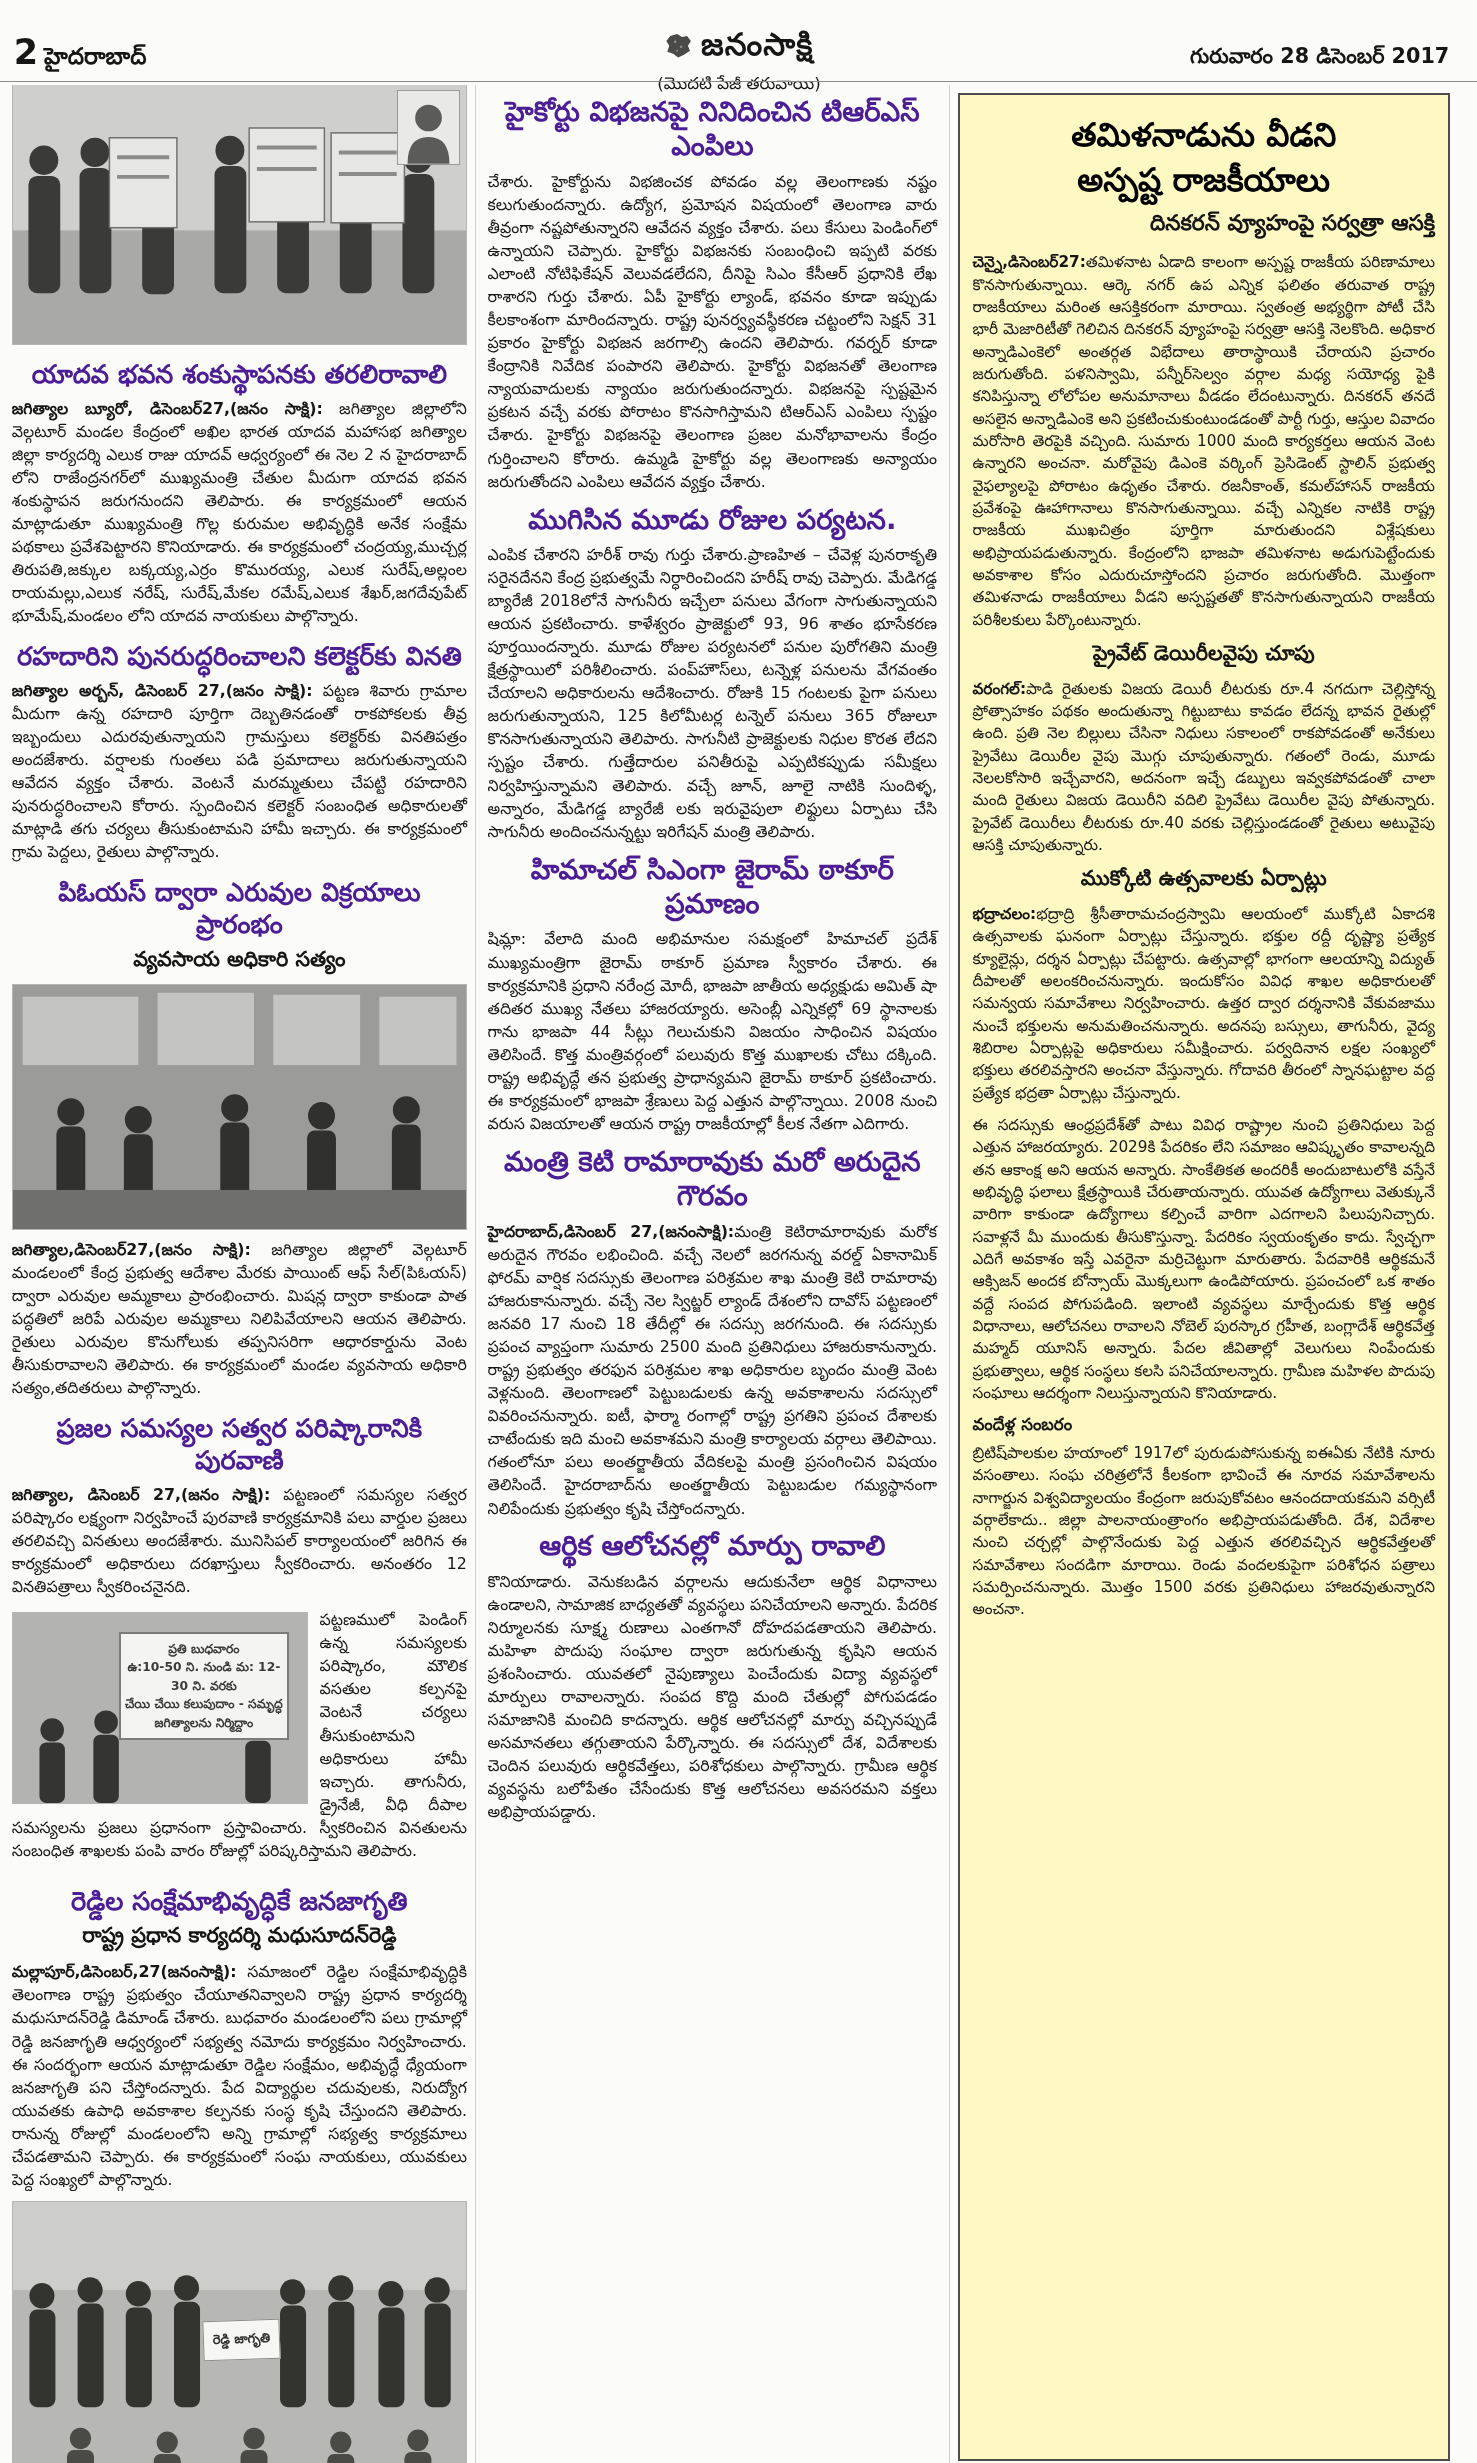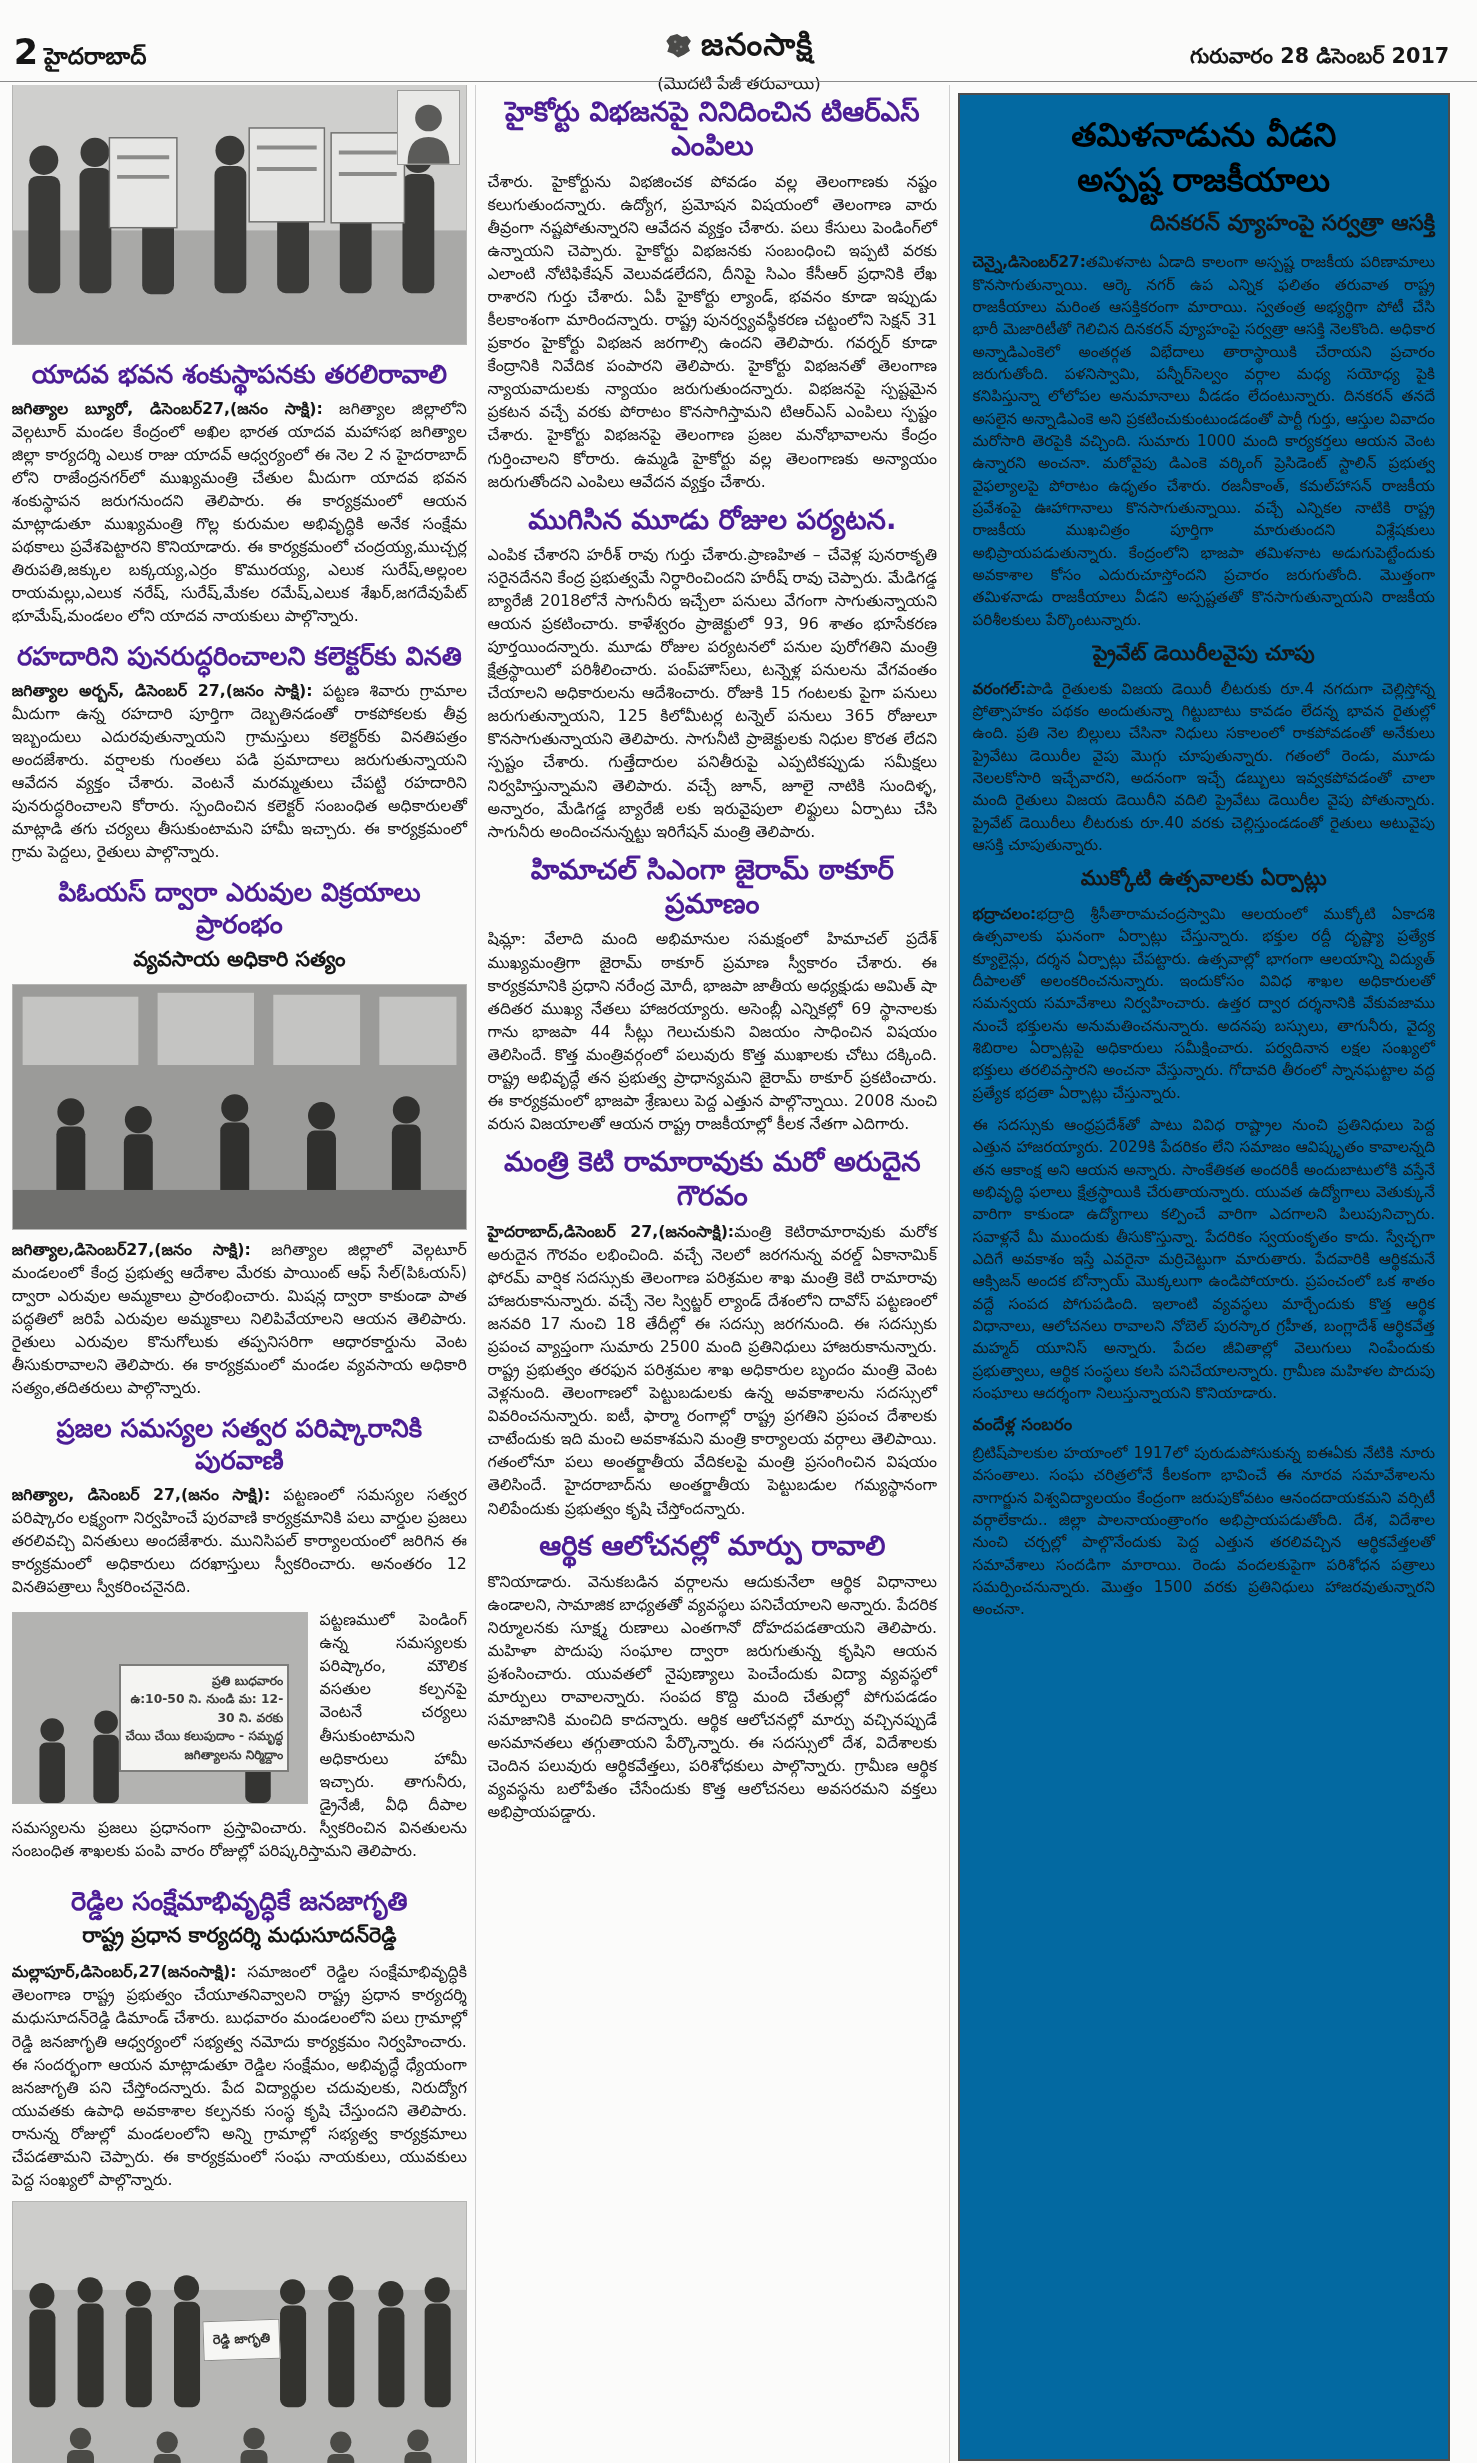--- a/index.html
+++ b/index.html
@@ -20,21 +20,21 @@
   .cont-note { font-size:16.7px; font-weight:normal; margin-top:3.9px; }
   .hdr-right { position:absolute; right:15px; bottom:3.9px; font-size:20.7px; font-weight:bold; }
   .hdr-rule { position:absolute; top:81px; left:0; width:100%; border-top:1.5px solid #8a8a8a; }
 
   
   .cols { position:absolute; top:85px; left:11.8px; right:9.9px; bottom:0; display:flex; }
   .col { overflow:hidden; }
   .col-left  { width:463px; padding-right:7.9px; }
   .col-mid   { width:475px; padding:0 11.8px; border-left:1px solid #cfcfcf; border-right:1px solid #cfcfcf; }
   .col-right { width:500px; padding-left:7.9px; }
-  .rbox { border:2px solid #4d4d4d; padding:7.9px 12.8px 9.9px; margin-top:7.9px; height:2368px; overflow:hidden; background:#0369a1; }
+  .rbox { border:2px solid #4d4d4d; padding:7.9px 12.8px 9.9px; margin-top:7.9px; height:2368px; overflow:hidden; background:#fef9c3; }
 
   
   p.body { font-size:15.8px; line-height:1.46; text-align:justify; margin:3.9px 0 9.9px; }
   .col-right p.body { font-size:15.3px; }
   .dateline { font-weight:bold; }
   .hl   { font-weight:bold; text-align:center; font-size:25.6px; line-height:1.25; margin:13.8px 3.9px 5.9px; color:#4c1d95; }
   .hl-mid { font-size:27.6px; margin-top:9.9px; }
   .sub  { font-weight:bold; text-align:center; font-size:20.7px; margin:0 0 7.9px; }
   .r-title { font-weight:bold; text-align:center; font-size:32.5px; line-height:1.4; margin:9.9px 0 5.9px; color:#000; }
   .r-sub { font-weight:bold; text-align:right; font-size:21.7px; margin:2px 0 11.8px; }
@@ -42,21 +42,21 @@
 
   
   .photo { position:relative; overflow:hidden; background:linear-gradient(180deg,#dcdcda 0%,#bdbdbb 45%,#8f8f8d 100%); border:1px solid #b5b5b3; }
   .photo svg { display:block; width:100%; height:100%; }
   .ph1 { height:262px; margin-top:-2px; }
   .ph2 { height:246px; margin:3.9px 0 7.9px; }
   .ph3 { float:left; width:296px; height:192px; margin:3.9px 11.8px 3.9px 0; }
   .ph4 { height:297px; margin-top:5.9px; }
   .banner {
     position:absolute; left:36%; top:10%; width:58%; background:#f4f4f2;
-    border:2px solid #7c7c7a; text-align:right; padding:5.9px 3.9px; color:#3c3c3a;margin-top:32px;
+    border:2px solid #7c7c7a; text-align:center; padding:5.9px 3.9px; color:#3c3c3a;
   }
   .banner div { font-size:12.3px; font-weight:bold; line-height:1.5; }
   .placard {
     position:absolute; left:42%; top:40%; width:17%; background:#f6f6f4;
     border:1px solid #8a8a88; text-align:center; padding:9.9px 2px; font-size:12.8px;
     font-weight:bold; color:#2e2e2c; transform:rotate(-2deg);
   }
   .inset-portrait {
     position:absolute; right:5.9px; top:5.9px; width:63px; height:75px;
     background:#e9e9e7; border:1px solid #9a9a98;

